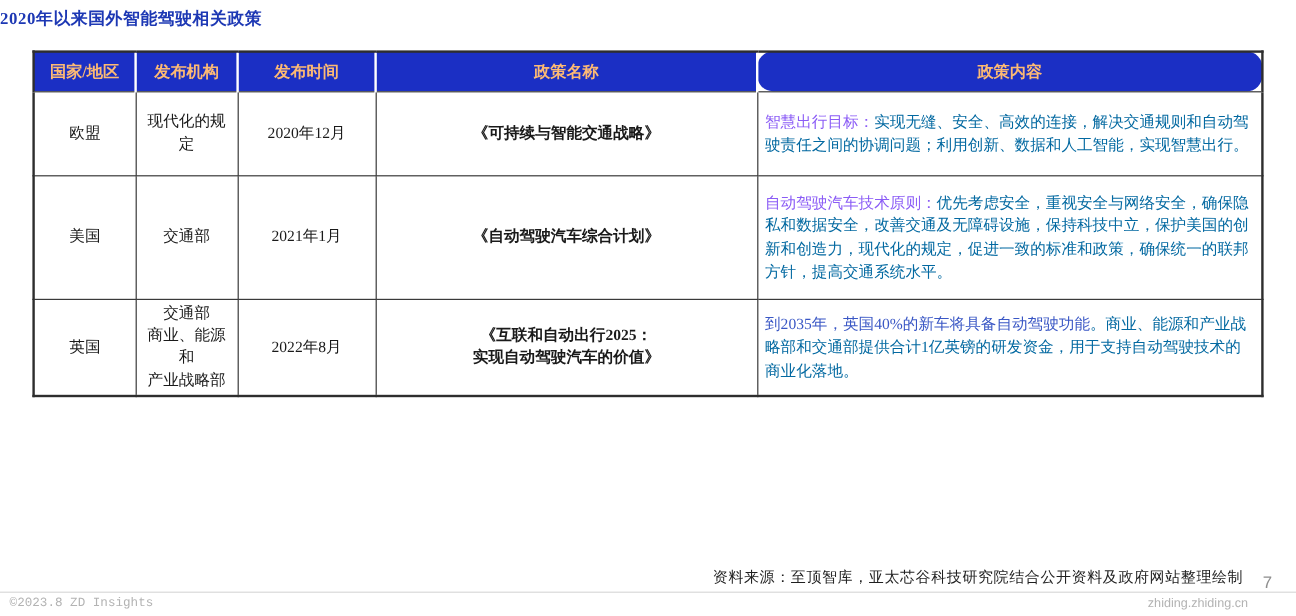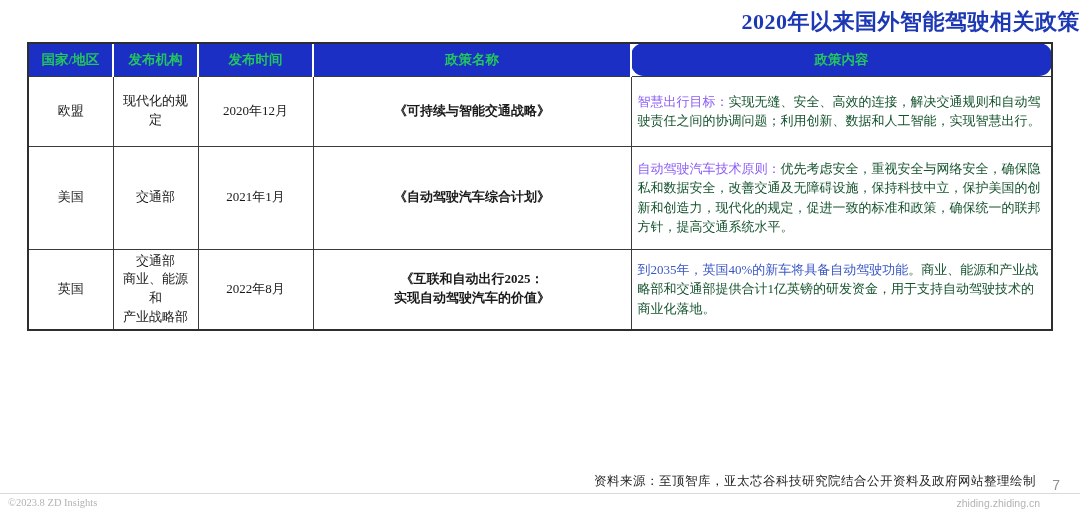--- a/index.html
+++ b/index.html
@@ -13,23 +13,23 @@
   }
   :root {
     --header-blue: #1b2fc4;
     --title-blue: #1d38b4;
     --highlight-blue: #3a57c5;
     --border-dark: #3a3a3a;
   }
   .page-title {
     position: absolute;
     top: 7px; left: 0; width: 100%;
-    text-align: right;
+    text-align: left;
     color: var(--title-blue);
-    font-size: 22px;
+    font-size: 14px;
     font-weight: bold;
     letter-spacing: 0.5px;
   }
   .table-wrap {
     position: absolute;
     left: 27px; top: 42px;
   }
   table.policy {
     border-collapse: collapse;
     table-layout: fixed;
@@ -37,21 +37,21 @@
     border: 2px solid #2e2e2e;
   }
   table.policy th, table.policy td {
     border: 1px solid var(--border-dark);
     font-size: 13px;
     padding: 2px 6px;
     box-sizing: border-box;
   }
   table.policy thead th {
     background: var(--header-blue);
-    color: #22c55e;
+    color: #fdba74;
     font-weight: bold;
     height: 33px;
     font-size: 13.5px;
     border: 1px solid var(--header-blue);
     border-left: 2px solid #ffffff;
     border-bottom: 1px solid var(--border-dark);
     border-top: 2px solid #2e2e2e;
     text-align: center;
   }
   table.policy thead th:first-child { border-left: 2px solid #2e2e2e; }
@@ -63,21 +63,21 @@
     vertical-align: middle;
     line-height: 1.5;
     padding: 4px 9px;
   }
   tbody tr:nth-child(1) td { height: 70px; }
   tbody tr:nth-child(2) td { height: 103px; }
   tbody tr:nth-child(3) td { height: 64px; }
   tbody tr:nth-child(4) td { height: 145px; }
   .seg-bold { font-weight: normal; color: #8b5cf6; }
   .seg-blue { color: var(--highlight-blue); }
-  .seg-normal { color: #14532d; }
+  .seg-normal { color: #0369a1; }
   .footer-source {
     position: absolute;
     top: 473px; right: 44px;
     font-size: 12.5px;
     color: #1f1f1f;
     letter-spacing: 0.5px;
   }
   .footer-page {
     position: absolute;
     top: 477px; right: 20px;
@@ -89,21 +89,21 @@
     position: absolute;
     top: 493px; left: 0; width: 100%;
     border-top: 1px solid #d9d9d9;
     height: 0;
   }
   .footer-copyright {
     position: absolute;
     top: 497px; left: 8px;
     font-size: 10.5px;
     color: #b3b3b3;
-    font-family: Liberation Serif, serif;
+    font-family: Liberation Mono, monospace;
   }
   .footer-site {
     position: absolute;
     top: 497px; right: 40px;
     font-size: 10.5px;
     color: #b3b3b3;
     font-family: "Liberation Sans", sans-serif;
   }
 </style>
 </head>

